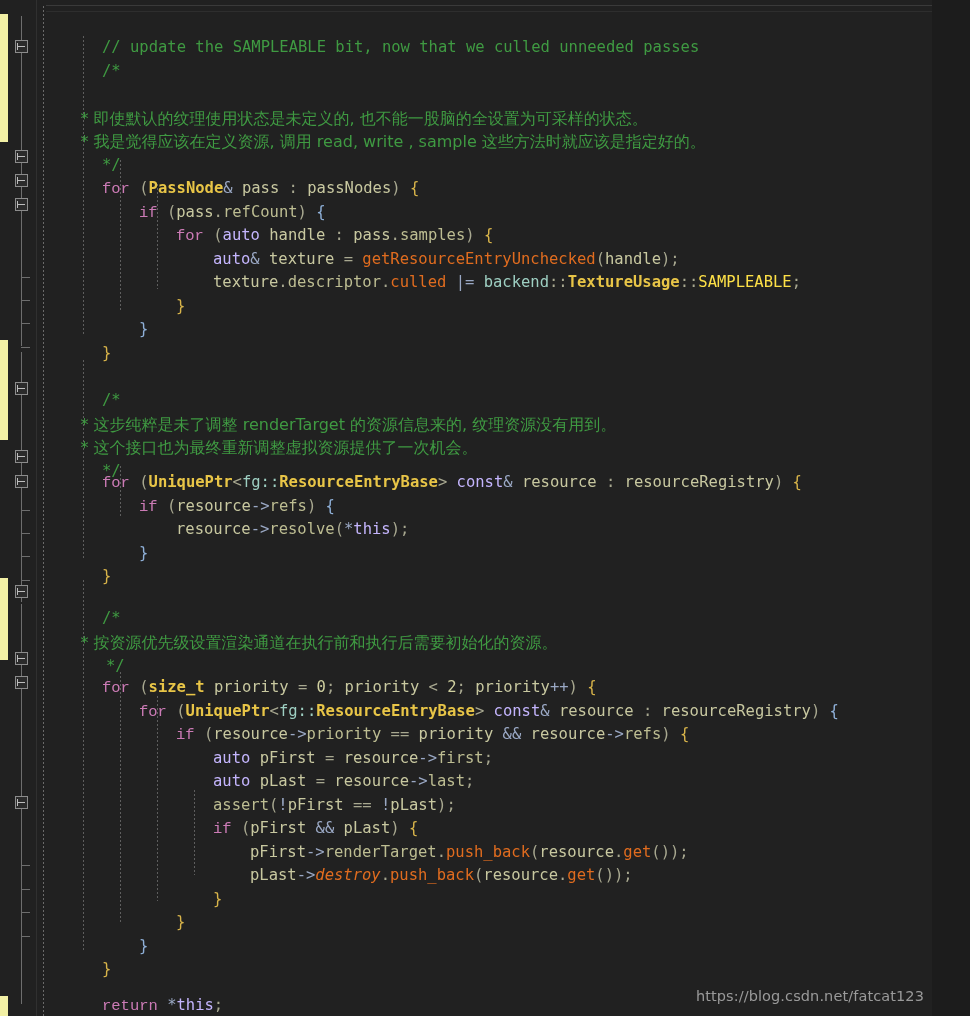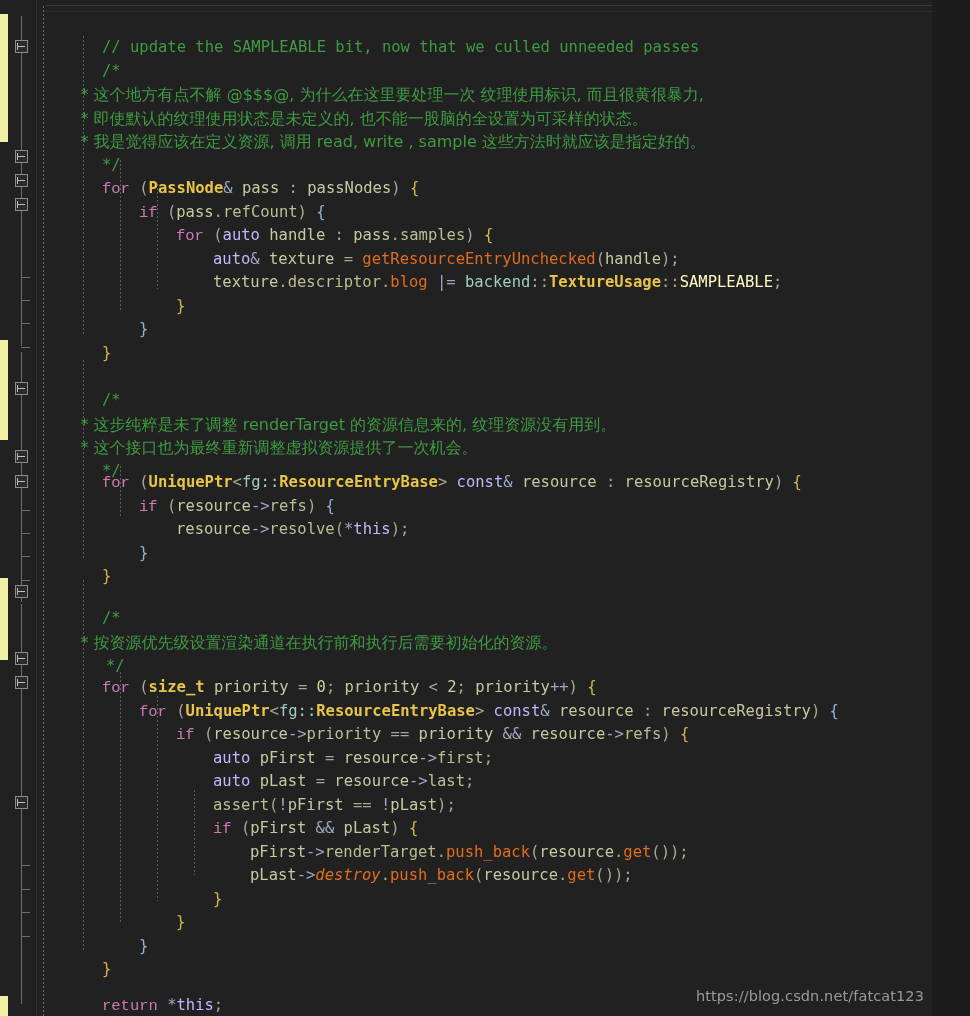--- a/index.html
+++ b/index.html
@@ -120,21 +120,21 @@
   .kw      { color: #cc7bb6; font-family: Liberation Mono, monospace; }
   .kw2     { color: #c4b5fd; }
   .type    { color: #e8c547; font-weight: bold; }
   .fn      { color: #e06c1f; }
   .fn-i    { color: #e06c1f; font-style: italic; }
   .id      { color: #c8c8a0; }
   .mem     { color: #bdbd92; }
   .punct   { color: #a8a890; }
   .cmt     { color: #3f9a42; }
   .num     { color: #d0d0a0; }
-  .const   { color: #fef9c3; }
+  .const   { color: #fde047; }
   .ns      { color: #9ecfc2; }
   .op      { color: #9aa8c4; }
   .brace1  { color: #d8b44a; }
   .brace2  { color: #8fb0d8; }
   .brace3  { color: #d8b44a; }
   .cn      { font-family: "DejaVu Sans", "Liberation Sans", sans-serif; }
   
   .watermark {
     position: absolute;
     right: 8px;
@@ -206,23 +206,20 @@
     <div class="indent-guide" style="left:148px;top:790px;height:85px;"></div>
 
     <div class="line" style="top:12px;left:0px;">
       <span class="cmt">// update the SAMPLEABLE bit, now that we culled unneeded passes</span>
     </div>
 
     <div class="line" style="top:36px;left:0px;">
       <span class="cmt">/*</span>
     </div>
 
-    <div class="line cn" style="top:59px;left:4px;font-size:16px;">
-      <span class="cmt">* 这个地方有点不解 @$$$@, 为什么在这里要处理一次 纹理使用标识, 而且很黄很暴力,</span>
-    </div>
 
     <div class="line cn" style="top:83px;left:4px;font-size:16px;">
       <span class="cmt">* 即使默认的纹理使用状态是未定义的, 也不能一股脑的全设置为可采样的状态。</span>
     </div>
 
     <div class="line cn" style="top:106px;left:4px;font-size:16px;">
       <span class="cmt">* 我是觉得应该在定义资源, 调用 read, write , sample 这些方法时就应该是指定好的。</span>
     </div>
 
     <div class="line" style="top:130px;left:0px;">
@@ -239,21 +236,21 @@
 
     <div class="line" style="top:200px;left:74px;">
       <span class="kw">for</span><span class="punct"> (</span><span class="kw2">auto</span><span class="id"> handle </span><span class="punct">: </span><span class="id">pass</span><span class="punct">.</span><span class="mem">samples</span><span class="punct">) </span><span class="brace3">{</span>
     </div>
 
     <div class="line" style="top:224px;left:111px;">
       <span class="kw2">auto</span><span class="op">&amp;</span><span class="id"> texture </span><span class="punct">= </span><span class="fn">getResourceEntryUnchecked</span><span class="punct">(</span><span class="id">handle</span><span class="punct">)</span><span class="punct">;</span>
     </div>
 
     <div class="line" style="top:247px;left:111px;">
-      <span class="id">texture</span><span class="punct">.</span><span class="mem">descriptor</span><span class="punct">.</span><span class="fn">blog</span><span class="op"> |= </span><span class="ns">backend</span><span class="punct">::</span><span class="type">TextureUsage</span><span class="punct">::</span><span class="const">SAMPLEABLE</span><span class="punct">;</span>
+      <span class="id">texture</span><span class="punct">.</span><span class="mem">descriptor</span><span class="punct">.</span><span class="fn">culled</span><span class="op"> |= </span><span class="ns">backend</span><span class="punct">::</span><span class="type">TextureUsage</span><span class="punct">::</span><span class="const">SAMPLEABLE</span><span class="punct">;</span>
     </div>
 
     <div class="line" style="top:271px;left:74px;">
       <span class="brace3">}</span>
     </div>
     <div class="line" style="top:294px;left:37px;">
       <span class="brace2">}</span>
     </div>
     <div class="line" style="top:318px;left:0px;">
       <span class="brace1">}</span>

